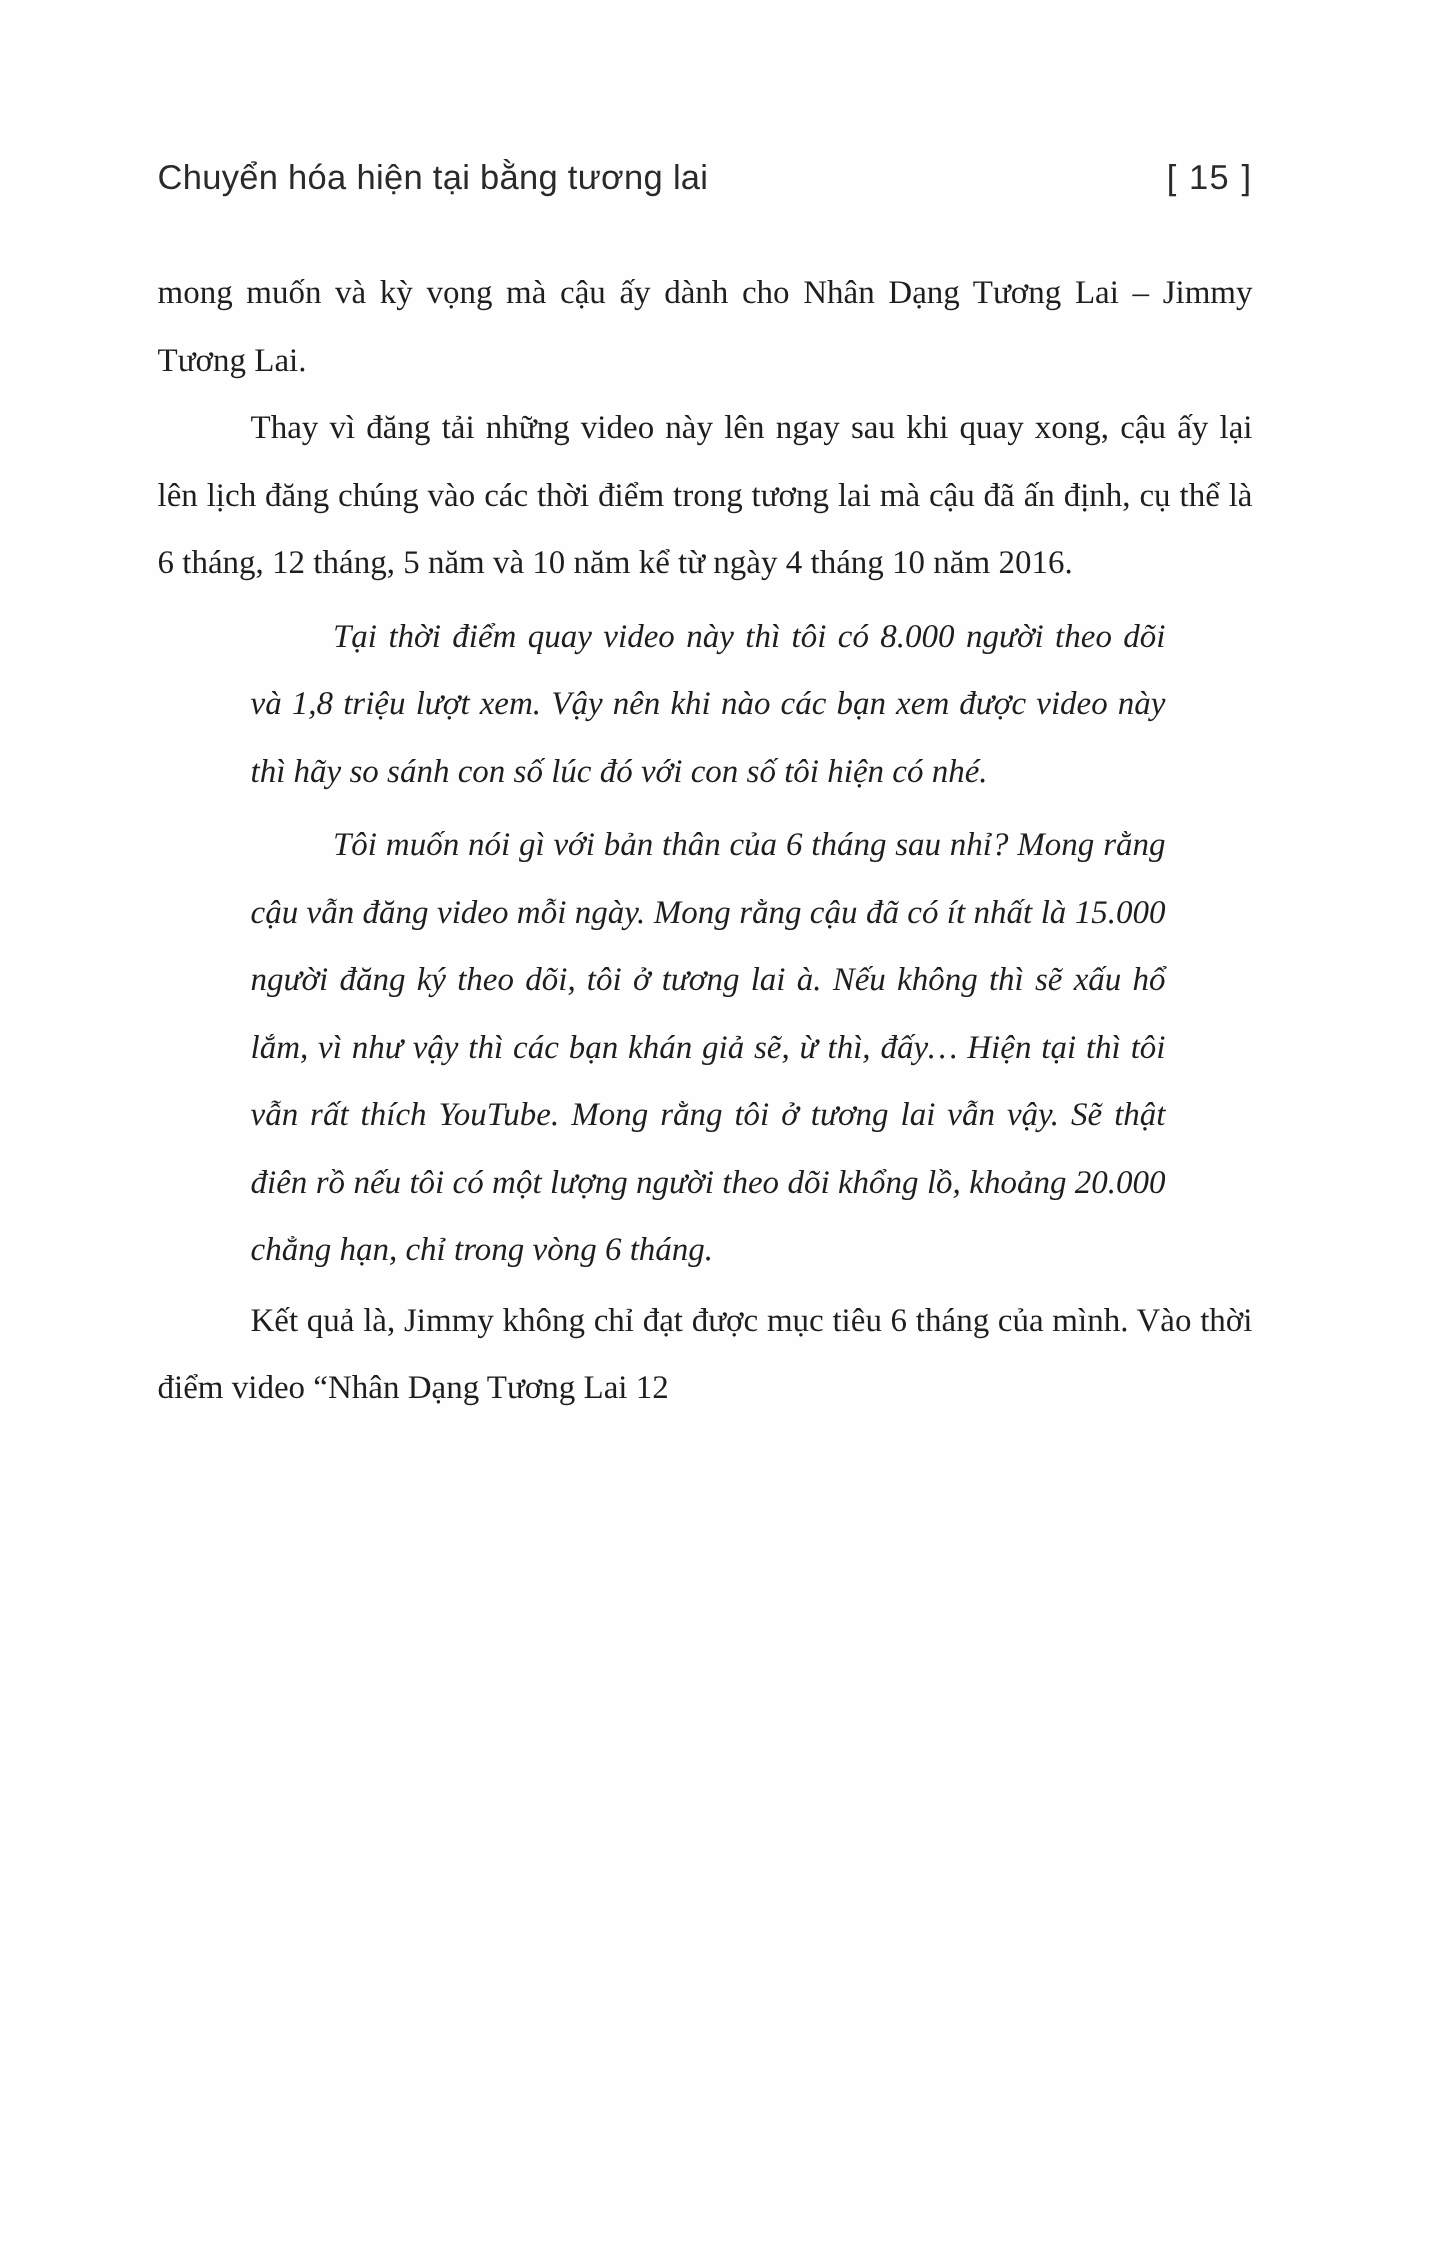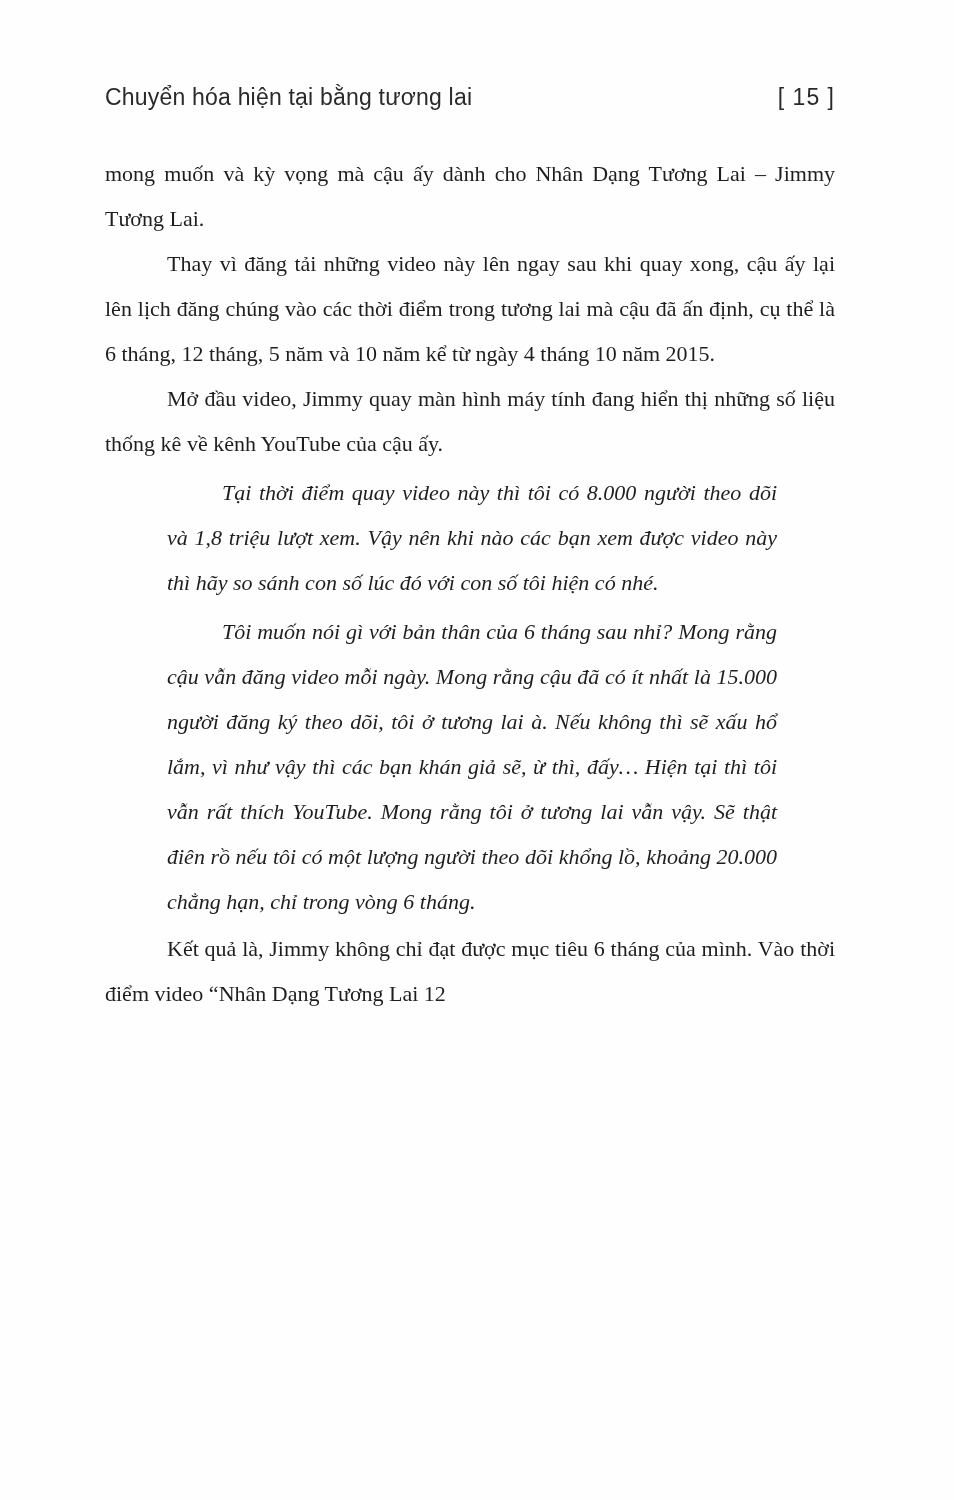--- a/index.html
+++ b/index.html
@@ -7,21 +7,21 @@
     padding: 0;
     background: #ffffff;
   }
   .page {
     position: relative;
     width: 954px;
     height: 1500px;
     background: #fefefe;
     color: #1e1e1e;
     box-sizing: border-box;
-    padding: 84px 119px 0 105px;
+    padding: 105px 119px 0 105px;
     overflow: hidden;
   }
   .page-header {
     display: flex;
     justify-content: space-between;
     align-items: baseline;
     font-family: "Liberation Sans", "DejaVu Sans", sans-serif;
     font-size: 23px;
     color: #2a2a2a;
     margin-bottom: 40px;
@@ -59,24 +59,23 @@
 
   <div class="page-header">
     <span class="running-title">Chuyển hóa hiện tại bằng tương lai</span>
     <span class="page-number">[ 15 ]</span>
   </div>
 
   <div class="page-body">
 
     <p class="no-indent">mong muốn và kỳ vọng mà cậu ấy dành cho Nhân Dạng Tương Lai – Jimmy Tương Lai.</p>
 
-    <p>Thay vì đăng tải những video này lên ngay sau khi quay xong, cậu ấy lại lên lịch đăng chúng vào các thời điểm trong tương lai mà cậu đã ấn định, cụ thể là 6 tháng, 12 tháng, 5 năm và 10 năm kể từ ngày 4 tháng 10 năm 2015.</p>
+    <p>Thay vì đăng tải những video này lên ngay sau khi quay xong, cậu ấy lại lên lịch đăng chúng vào các thời điểm trong tương lai mà cậu đã ấn định, cụ thể là 6 tháng, 12 tháng, 5 năm và 10 năm kể từ ngày 4 tháng 10 năm 2016.</p>
 
 
-    <p>Mở đầu video, Jimmy quay màn hình máy tính đang hiển thị những số liệu thống kê về kênh YouTube của cậu ấy.</p>
 
     <blockquote>Tại thời điểm quay video này thì tôi có 8.000 người theo dõi và 1,8 triệu lượt xem. Vậy nên khi nào các bạn xem được video này thì hãy so sánh con số lúc đó với con số tôi hiện có nhé.</blockquote>
 
 
     <blockquote>Tôi muốn nói gì với bản thân của 6 tháng sau nhỉ? Mong rằng cậu vẫn đăng video mỗi ngày. Mong rằng cậu đã có ít nhất là 15.000 người đăng ký theo dõi, tôi ở tương lai à. Nếu không thì sẽ xấu hổ lắm, vì như vậy thì các bạn khán giả sẽ, ừ thì, đấy… Hiện tại thì tôi vẫn rất thích YouTube. Mong rằng tôi ở tương lai vẫn vậy. Sẽ thật điên rồ nếu tôi có một lượng người theo dõi khổng lồ, khoảng 20.000 chẳng hạn, chỉ trong vòng 6 tháng.</blockquote>
 
     <p>Kết quả là, Jimmy không chỉ đạt được mục tiêu 6 tháng của mình. Vào thời điểm video “Nhân Dạng Tương Lai 12</p>
 
   </div>
 

